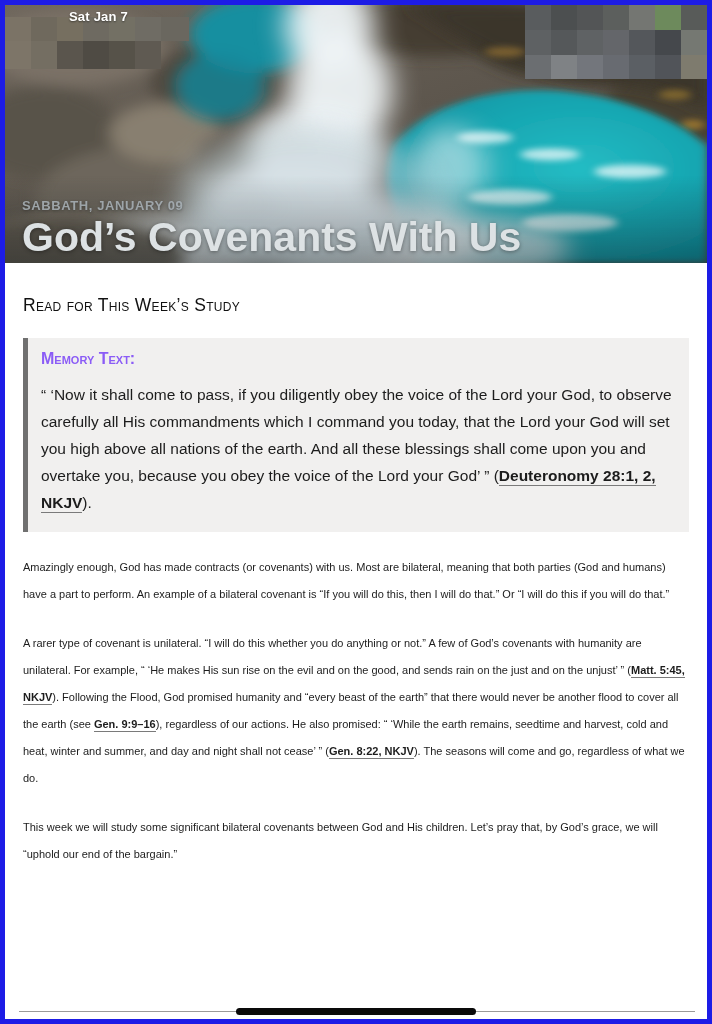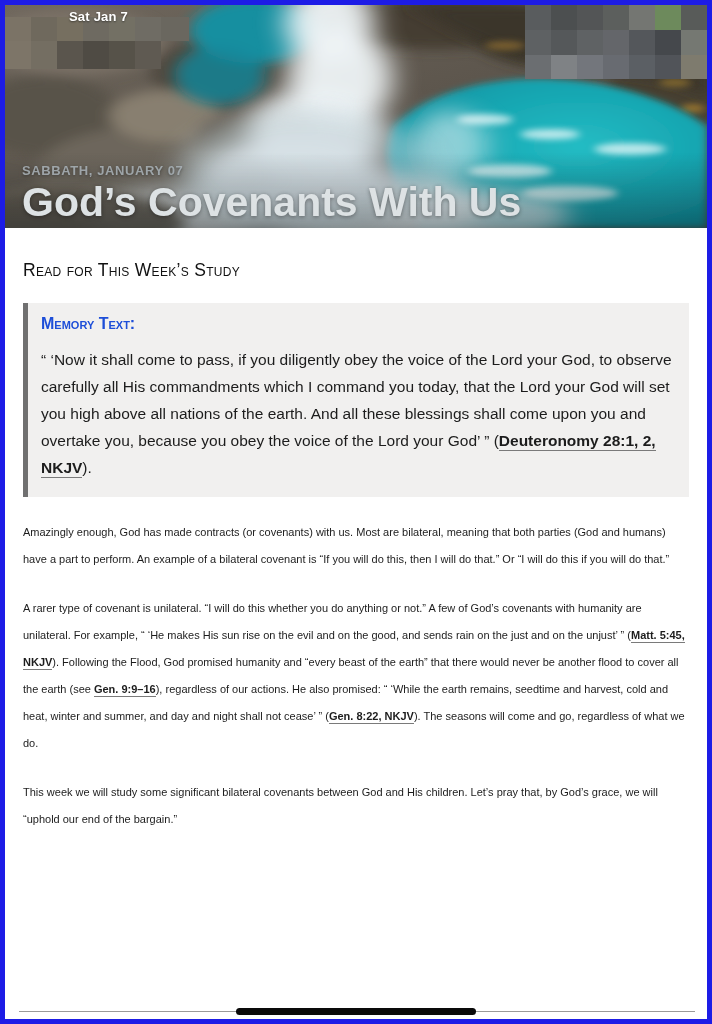--- a/index.html
+++ b/index.html
@@ -4,21 +4,21 @@
 <style>
   html,body{margin:0;padding:0;background:#fff;}
   .frame{
     position:relative;width:712px;height:1024px;box-sizing:border-box;
     border:5px solid #1d1ce6;background:#fff;overflow:hidden;
     font-family:"Liberation Sans","DejaVu Sans",sans-serif;
   }
   .page{position:relative;width:702px;height:1014px;overflow:hidden;background:#fff;}
 
   
-  .hero{position:relative;width:702px;height:223px;overflow:hidden;background:#4c1d95;}
+  .hero{position:relative;width:702px;height:258px;overflow:hidden;background:#4c1d95;}
   .hero-art{position:absolute;inset:0;width:100%;height:100%;display:block;}
   .status-date{
     position:absolute;left:64px;top:4px;color:#ffffff;font-size:13px;font-weight:700;
     text-shadow:0 1px 2px rgba(0,0,0,.45);letter-spacing:.2px;
   }
   .mosaic-left{position:absolute;left:0;top:12px;display:block;}
   .mosaic-right{position:absolute;right:0;top:0;display:block;}
   .hero-text{position:absolute;left:17px;bottom:2px;right:16px;}
   .hero-kicker{
     color:rgba(170,180,186,.85);font-size:13px;font-weight:700;letter-spacing:.6px;
@@ -35,21 +35,21 @@
     margin:32px 0 0;font-size:17.5px;font-weight:400;color:#111;
     font-variant:small-caps;letter-spacing:.3px;
   }
   .refs{margin:24px 0 0;font-size:16.5px;font-weight:700;line-height:24px;color:#111;}
   .refs .seg-ref{border-bottom:1.5px solid #4d4d4d;}
 
   .memory{
     margin:22px 0 0 0;background:#f1f0ef;border-left:5px solid #707070;
     padding:12px 16px 16px 13px;
   }
-  .memory-label{font-variant:small-caps;font-weight:700;font-size:16px;color:#1d4ed8;}
+  .memory-label{font-variant:small-caps;font-weight:700;font-size:16px;color:#8b5cf6;}
   .memory-quote{margin:13px 0 0;font-size:15.5px;line-height:27px;}
 
   p.body{margin:22px 0 0;font-size:11px;line-height:27px;}
 
   .seg-plain{font-weight:inherit;text-align:center;}
   .seg-bold{font-weight:700;}
   .seg-ref{font-weight:700;border-bottom:1.5px solid #7a7a7a;padding-bottom:1px;cursor:pointer;}
 
   
   .bottom-hairline{position:absolute;left:14px;right:12px;bottom:7px;height:1px;background:#9a9a9a;}
@@ -175,21 +175,21 @@
           <rect x="52" y="50" width="26" height="24" fill="#73767c"></rect>
           <rect x="78" y="50" width="26" height="24" fill="#686b71"></rect>
           <rect x="104" y="50" width="26" height="24" fill="#5b5f64"></rect>
           <rect x="130" y="50" width="26" height="24" fill="#515459"></rect>
           <rect x="156" y="50" width="26" height="24" fill="#7e7b6e"></rect>
       </svg>
 
       <span class="status-date">Sat Jan 7</span>
 
       <div class="hero-text">
-        <div class="hero-kicker">SABBATH, JANUARY 07</div>
+        <div class="hero-kicker">SABBATH, JANUARY 09</div>
         <h1 class="hero-title">God’s Covenants With Us</h1>
       </div>
     </header>
 
     <main class="content">
       <h2 class="read-heading">Read for This Week’s Study</h2>
 
 
       <blockquote class="memory">
         <div class="memory-label">Memory Text:</div>

